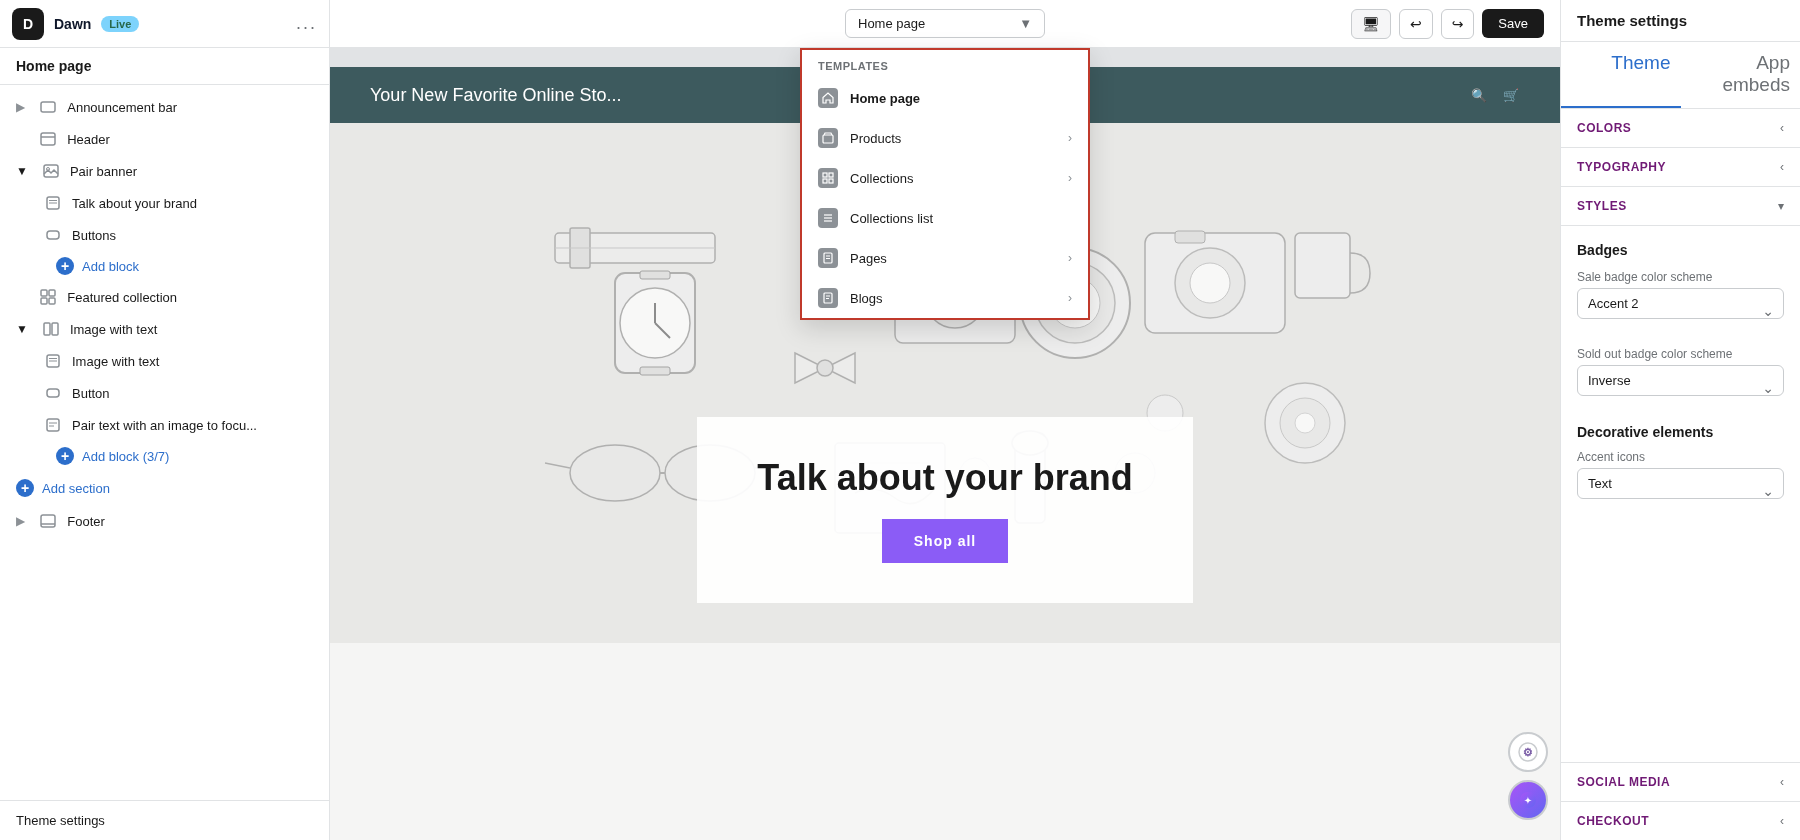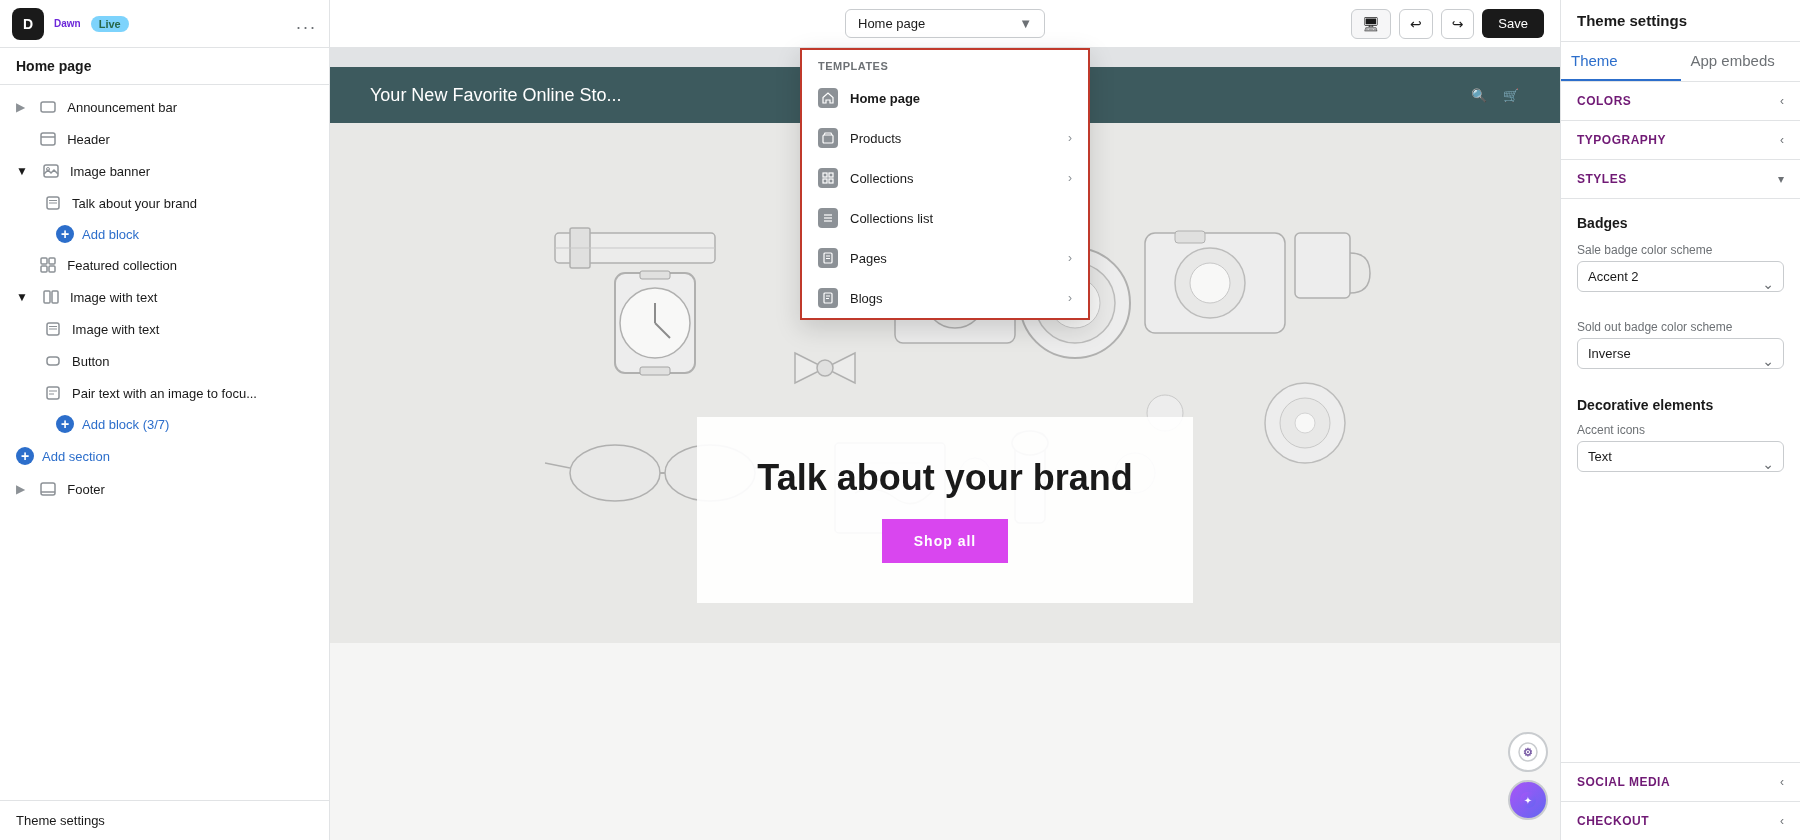--- a/index.html
+++ b/index.html
@@ -22,21 +22,21 @@
       gap: 10px;
       height: 48px;
     }
     .app-logo {
       width: 32px; height: 32px;
       background: #1a1a1a;
       border-radius: 8px;
       display: flex; align-items: center; justify-content: center;
       color: #fff; font-weight: bold; font-size: 14px;
     }
-    .store-name { font-weight: 600; font-size: 10px; color: #6d28d9; text-align: right; }
+    .store-name { font-weight: 600; font-size: 14px; color: #0f172a; text-align: right; }
     .live-badge {
       background: #7dd3fc;
       color: #276749;
       border-radius: 12px;
       padding: 2px 8px;
       font-size: 11px;
       font-weight: 600;
     }
     .more-btn {
       margin-left: auto;
@@ -210,21 +210,21 @@
       padding: 40px 60px;
       border-radius: 0;
     }
     .hero-title {
       font-size: 36px;
       font-weight: 700;
       color: #1a1a1a;
       margin-bottom: 20px;
     }
     .hero-btn {
-      background: #d946ef;
+      background: #8b5cf6;
       color: #fff;
       border: none;
       padding: 14px 32px;
       font-size: 14px;
       font-weight: 600;
       cursor: pointer;
       letter-spacing: 1px;
     }
 
     
@@ -290,22 +290,22 @@
       border-bottom: 1px solid #e1e3e5;
       color: #1a1a1a;
     }
     .right-tabs {
       display: flex;
       border-bottom: 1px solid #e1e3e5;
     }
     .right-tab {
       flex: 1;
       padding: 10px;
-      text-align: left;
-      font-size: 15px;
+      text-align: right;
+      font-size: 19px;
       cursor: pointer;
       color: #6d7175;
       border-bottom: 2px solid transparent;
     }
     .right-tab.active {
       color: #2c6ecb;
       border-bottom: 2px solid #2c6ecb;
       font-weight: 500;
     }
     .right-section {
@@ -420,34 +420,42 @@
 
     <div class="sidebar-item">
       <span class="chevron" style="color:#1a1a1a">▼</span>
       <span class="icon-box">
         <svg width="16" height="16" viewBox="0 0 16 16" fill="none">
             <rect x="1" y="2" width="14" height="12" rx="2" stroke="#8c9196" stroke-width="1.5"></rect>
             <circle cx="5" cy="6" r="1.5" stroke="#8c9196" stroke-width="1"></circle>
             <polyline points="1,11 5,7 8,10 11,7 15,11" stroke="#8c9196" stroke-width="1.5" fill="none"></polyline>
           </svg>
       </span>
-      <span>Image banner</span>
+      <span>Pair banner</span>
     </div>
 
     <div class="sidebar-item indented">
       <span class="icon-box">
         <svg width="14" height="14" viewBox="0 0 14 14" fill="none">
             <rect x="1" y="1" width="12" height="12" rx="2" stroke="#8c9196" stroke-width="1.5"></rect>
             <line x1="3" y1="4.5" x2="11" y2="4.5" stroke="#8c9196" stroke-width="1"></line>
             <line x1="3" y1="7" x2="11" y2="7" stroke="#8c9196" stroke-width="1"></line>
           </svg>
       </span>
       <span>Talk about your brand</span>
     </div>
 
+    <div class="sidebar-item indented">
+      <span class="icon-box">
+        <svg width="14" height="14" viewBox="0 0 14 14" fill="none">
+            <rect x="1" y="3" width="12" height="8" rx="3" stroke="#8c9196" stroke-width="1.5"></rect>
+          </svg>
+      </span>
+      <span>Buttons</span>
+    </div>
 
     <div class="add-block-btn">
       <span class="circle-icon">+</span>
       <span>Add block</span>
     </div>
 
     <div class="sidebar-item">
       <span class="chevron" style="visibility:hidden">▶</span>
       <span class="icon-box">
         <svg width="16" height="16" viewBox="0 0 16 16" fill="none">

